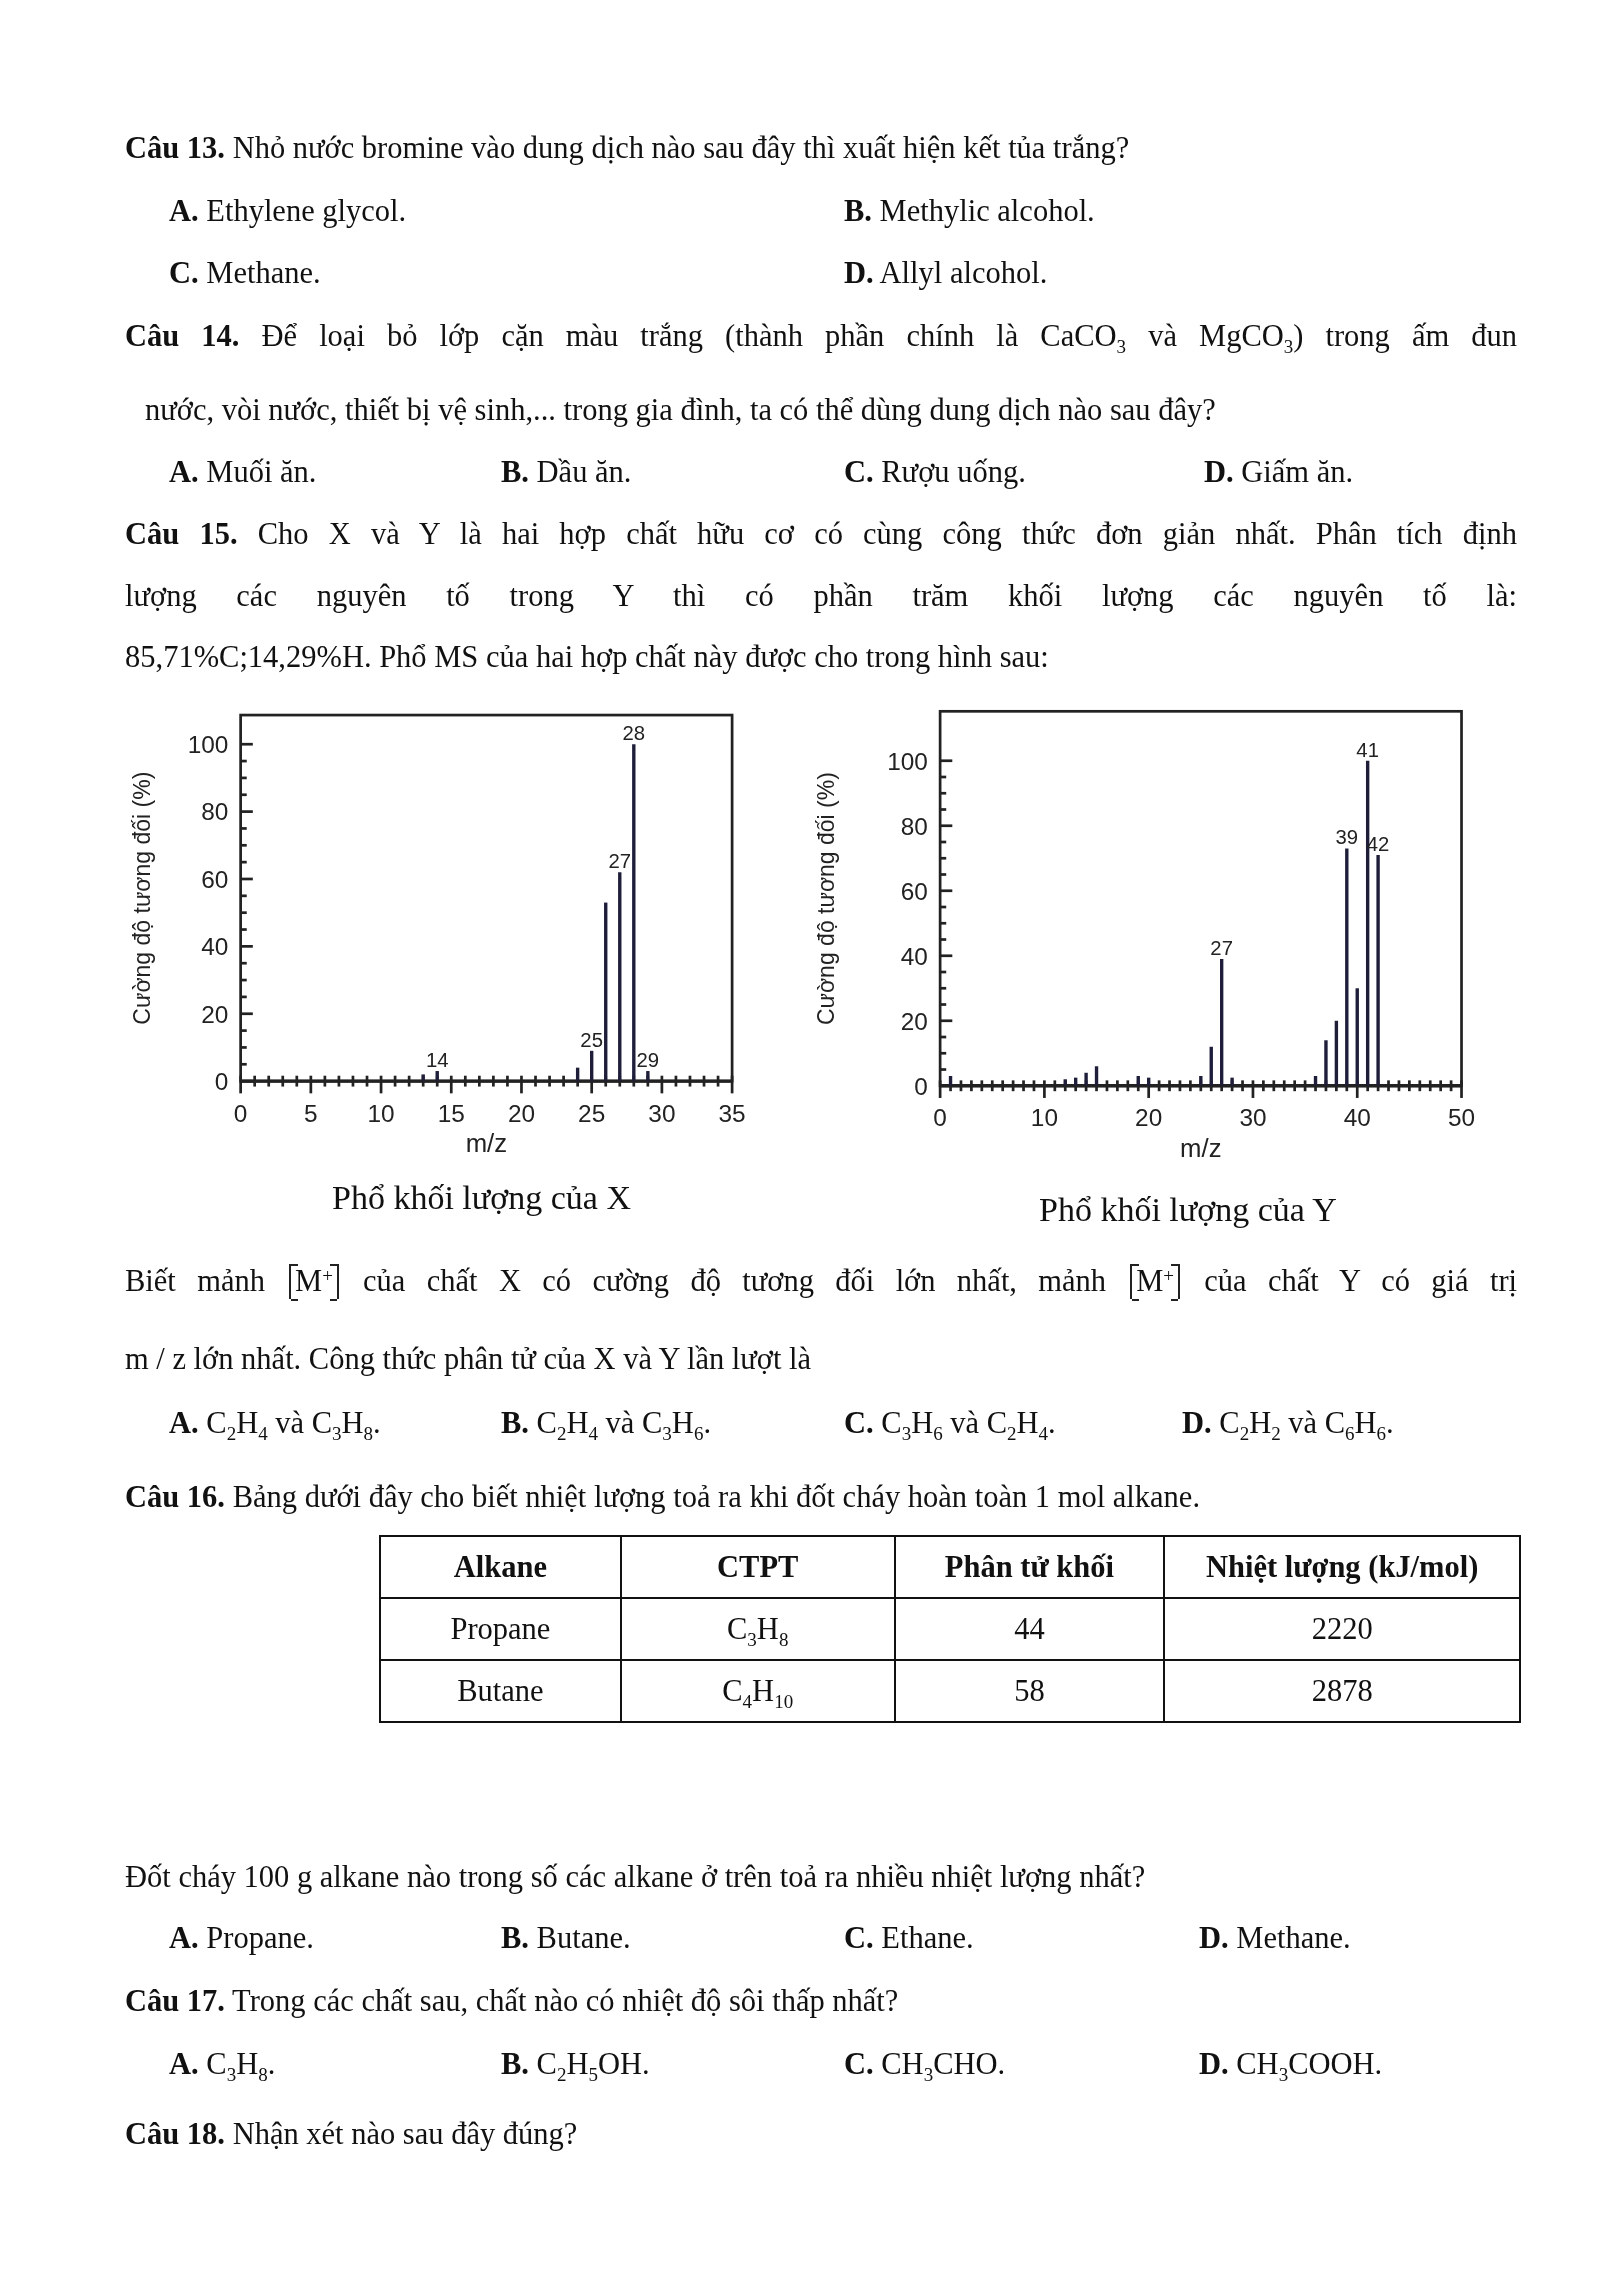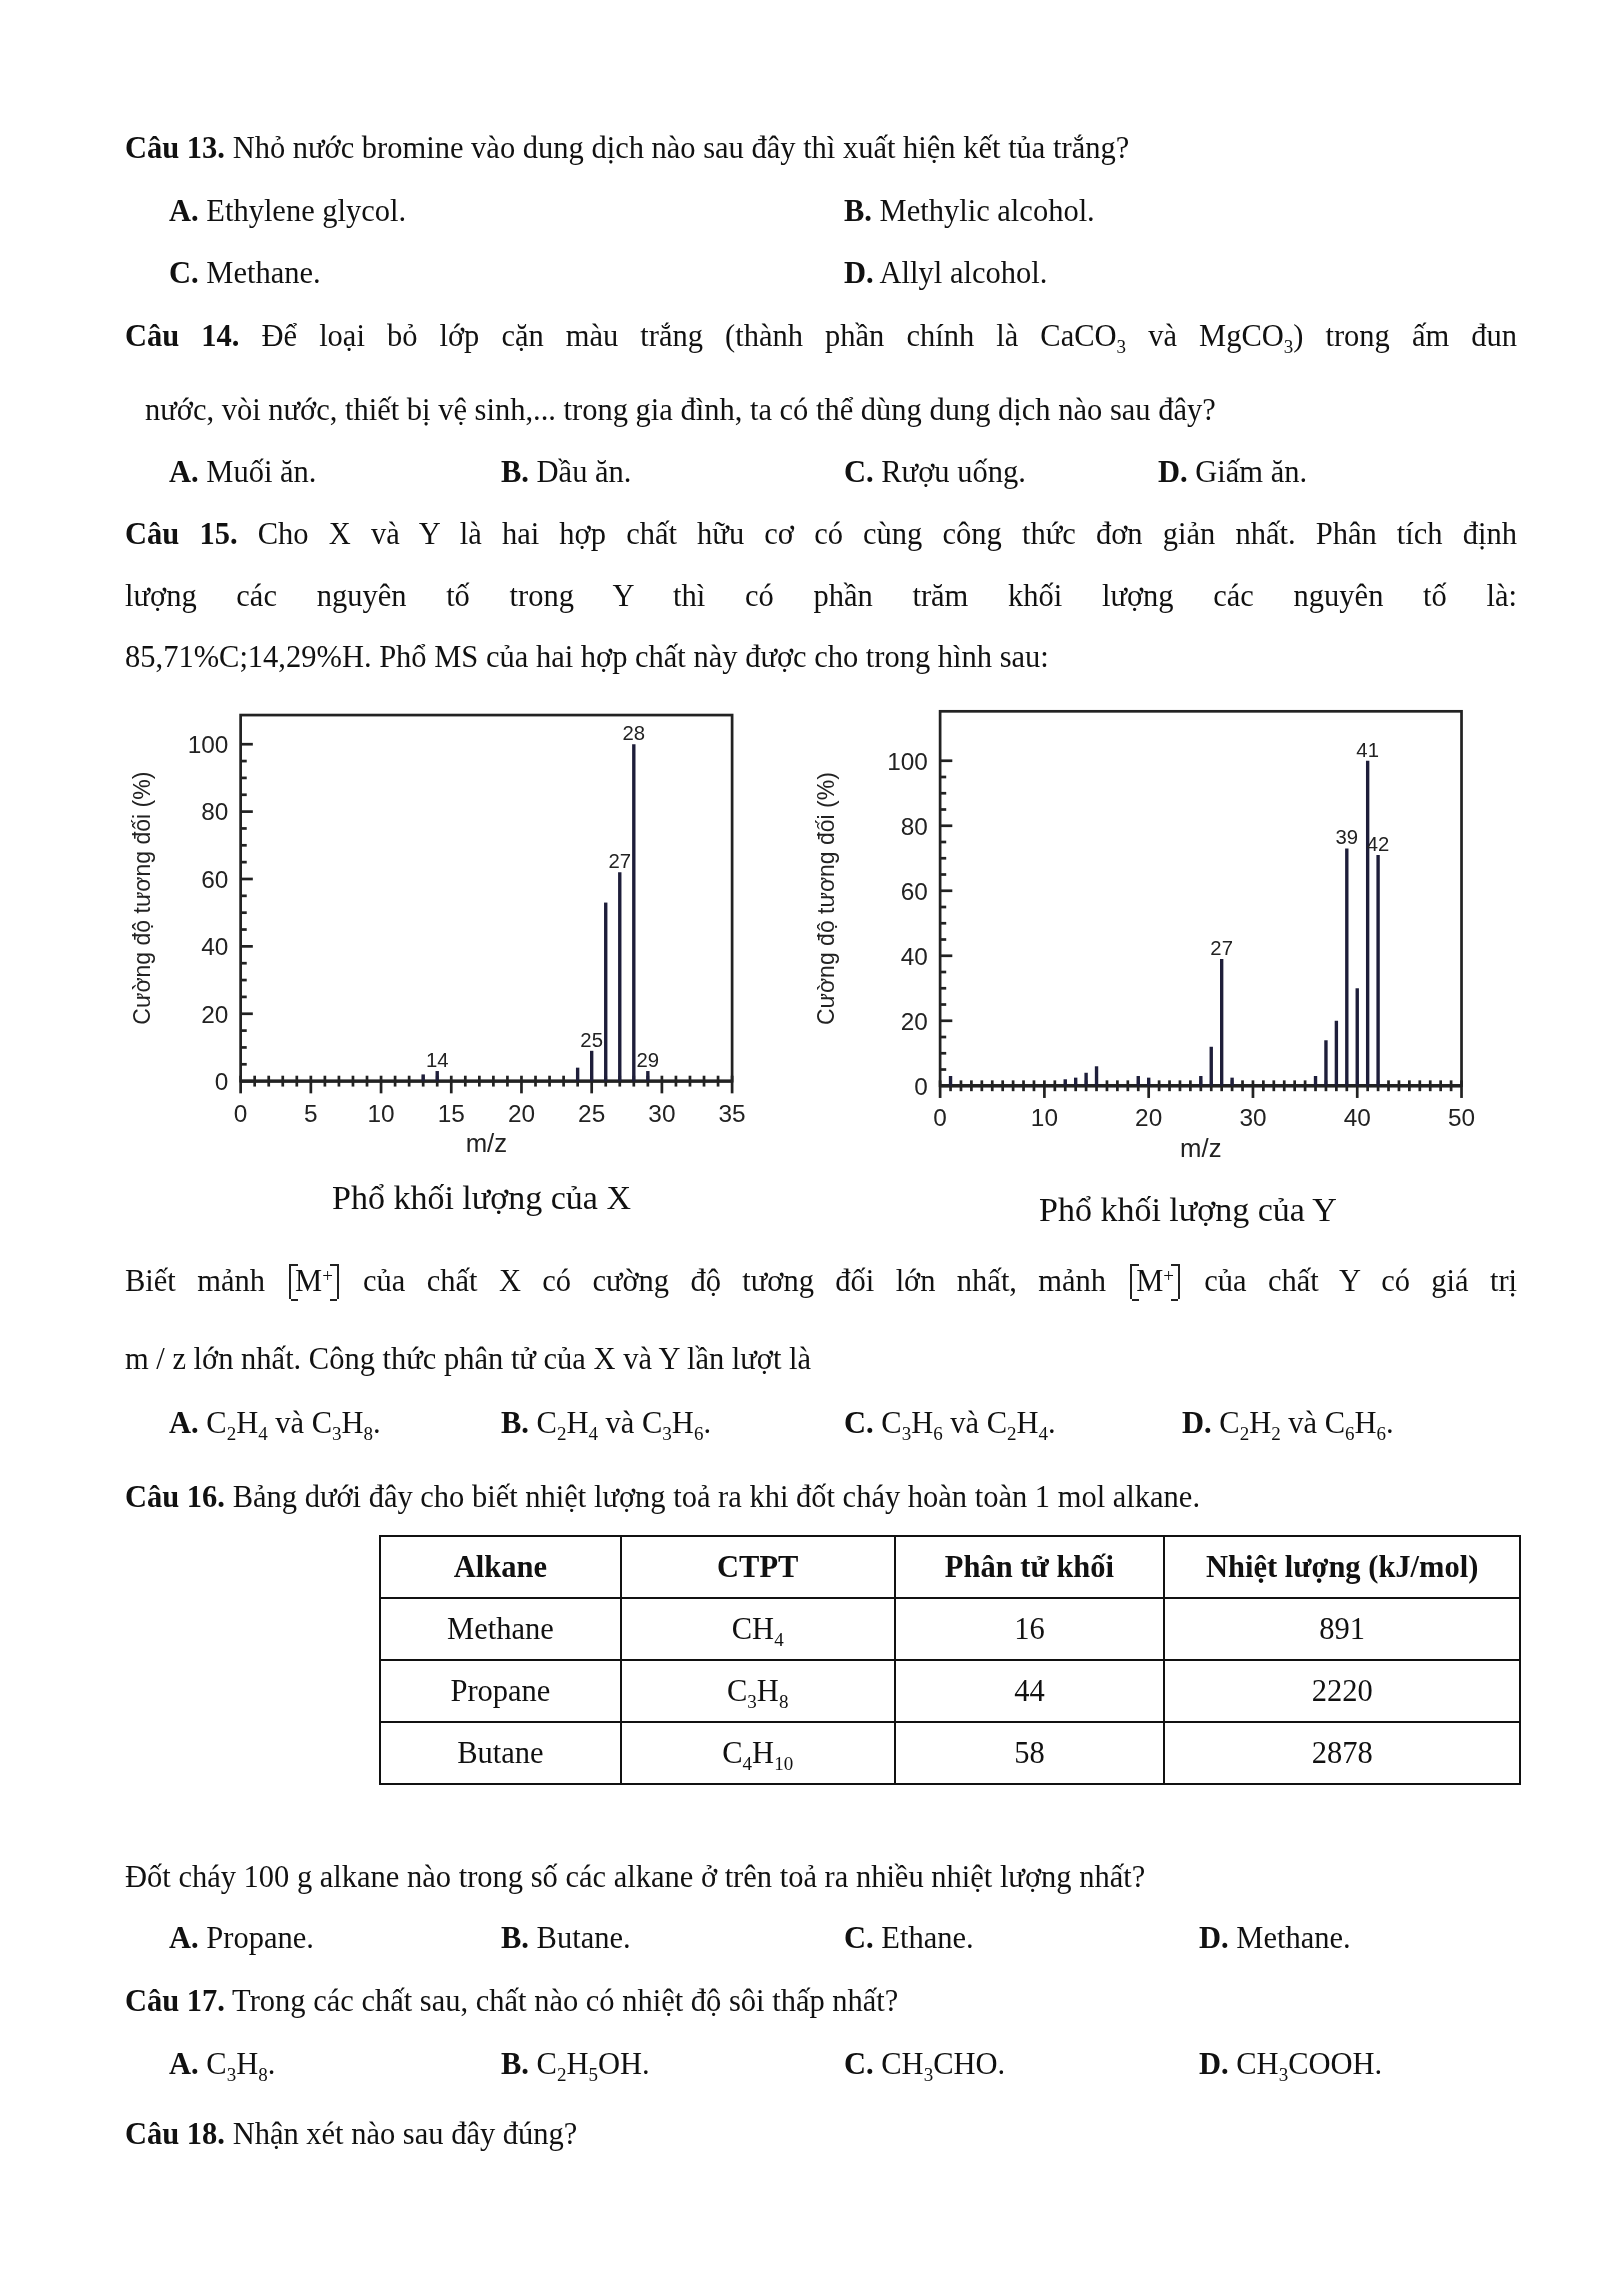--- a/index.html
+++ b/index.html
@@ -34,21 +34,21 @@
 <div class="opt" style="left:169px; top:254px;"><b>C.</b><span> Methane.</span></div>
 <div class="opt" style="left:844px; top:254px;"><b>D.</b><span> Allyl alcohol.</span></div>
 
 <div class="justify" style="top:317px;">
   <b>Câu 14.</b><span> Để loại bỏ lớp cặn màu trắng (thành phần chính là CaCO</span><sub>3</sub><span> và MgCO</span><sub>3</sub><span>) trong ấm đun</span>
 </div>
 <div class="line q" style="top:391px;margin-left:20px;">nước, vòi nước, thiết bị vệ sinh,... trong gia đình, ta có thể dùng dung dịch nào sau đây?</div>
 <div class="opt" style="left:169px; top:453px;"><b>A.</b><span> Muối ăn.</span></div>
 <div class="opt" style="left:501px; top:453px;"><b>B.</b><span> Dầu ăn.</span></div>
 <div class="opt" style="left:844px; top:453px;"><b>C.</b><span> Rượu uống.</span></div>
-<div class="opt" style="left:1158px; top:453px;"><b>D.</b><span> Giấm ăn.</span></div>
+<div class="opt" style="left:1204px; top:453px;"><b>D.</b><span> Giấm ăn.</span></div>
 
 <div class="justify" style="top:515px;">
   <b>Câu 15.</b><span> Cho X và Y là hai hợp chất hữu cơ có cùng công thức đơn giản nhất. Phân tích định</span>
 </div>
 <div class="justify" style="top:577px;">lượng các nguyên tố trong Y thì có phần trăm khối lượng các nguyên tố là:</div>
 <div class="line q" style="top:638px;">85,71%C;14,29%H. Phổ MS của hai hợp chất này được cho trong hình sau:</div>
 
 <div class="chart" style="left:122px; top:698px; width:644px; height:468px;">
   <svg id="chartX" width="644" height="468" viewBox="0 0 950 690" style="font-size:45px">
       <rect x="175" y="25" width="725" height="540" fill="none" stroke="#222" stroke-width="4"></rect>
@@ -287,26 +287,20 @@
   <thead>
     <tr>
       <th>Alkane</th>
       <th>CTPT</th>
       <th>Phân tử khối</th>
       <th>Nhiệt lượng (kJ/mol)</th>
     </tr>
   </thead>
   <tbody>
     <tr>
-      <td>Methane</td>
-      <td class="formula"><span>CH</span><sub>4</sub></td>
-      <td>16</td>
-      <td>891</td>
-    </tr>
-    <tr>
       <td>Propane</td>
       <td class="formula"><span>C</span><sub>3</sub><span>H</span><sub>8</sub></td>
       <td>44</td>
       <td>2220</td>
     </tr>
     <tr>
       <td>Butane</td>
       <td class="formula"><span>C</span><sub>4</sub><span>H</span><sub>10</sub></td>
       <td>58</td>
       <td>2878</td>

